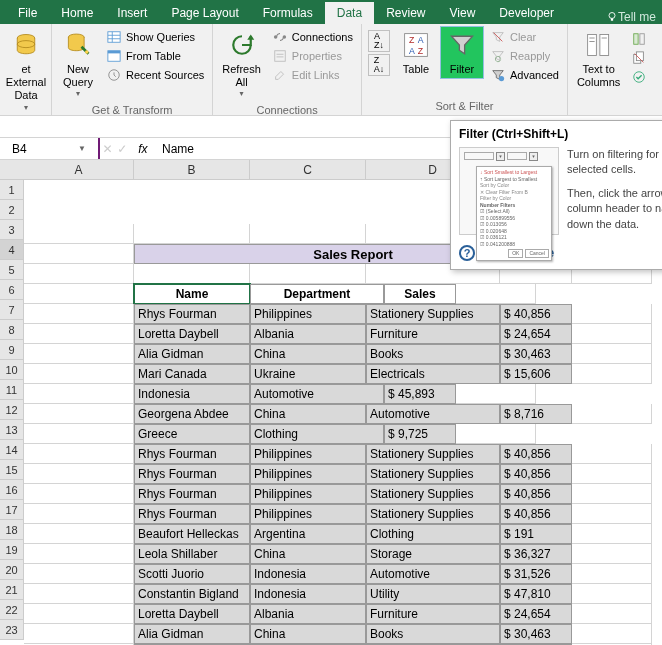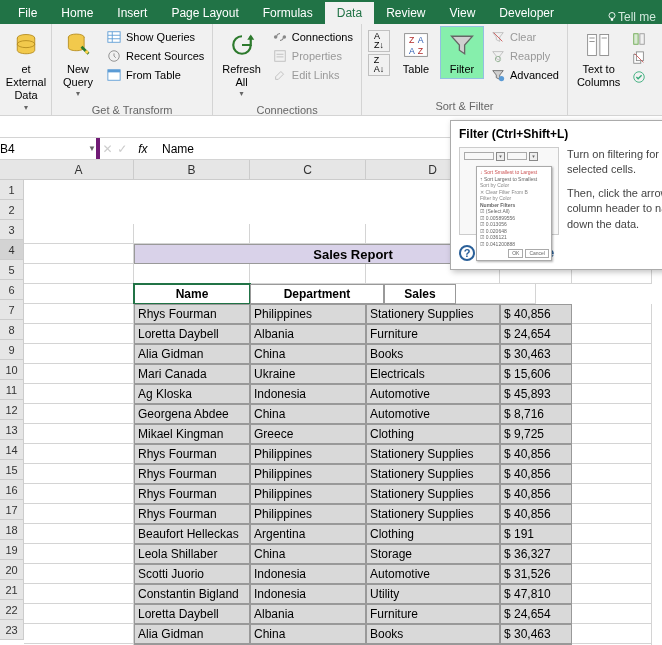--- a/index.html
+++ b/index.html
@@ -16,26 +16,26 @@
   .group { display: flex; flex-direction: column; border-right: 1px solid #d4d4d4; padding: 2px 4px 0 4px; }
   .group-label { text-align: center; font-size: 11px; color: #666; padding: 2px 0 3px 0; margin-top:auto; }
   .group-body { display: flex; flex: 1; gap: 2px; align-items:flex-start; }
   .bigbtn { display: flex; flex-direction: column; align-items: center; padding: 2px 4px; min-width: 44px; font-size: 11px; line-height: 1.2; text-align: center; cursor: pointer; border: 1px solid transparent; }
   .bigbtn .icon32 { width: 32px; height: 32px; margin-bottom: 2px; display:flex; align-items:center; justify-content:center; }
   .bigbtn .arrow { font-size: 8px; color: #666; }
   .smallbtn-list { display: flex; flex-direction: column; gap: 1px; padding-top:2px; }
   .smallbtn { display: flex; align-items: center; gap: 4px; padding: 1px 4px; font-size: 11px; cursor: pointer; white-space:nowrap; }
   .smallbtn .icon16 { width: 16px; height: 16px; display:inline-flex; align-items:center; justify-content:center; }
   .smallbtn.disabled { color: #999; }
-  .filter-active { border:1px solid #92c0e0; background:#86efac; }
+  .filter-active { border:1px solid #92c0e0; background:#22c55e; }
   
   
   .namebox-row { height: 22px; border-bottom: 1px solid #d4d4d4; }
   .formula-row { height: 22px; border-bottom: 1px solid #d4d4d4; display:flex; align-items:center; background:#fff;}
-  .namebox { width: 100px; border-right:4px solid #701a75; padding: 2px 0; font-size:12px; display:flex; align-items:center; justify-content:space-between; height:100%; }
+  .namebox { width: 100px; border-right:2px solid #701a75; padding: 2px 12px; font-size:12px; display:flex; align-items:center; justify-content:space-between; height:100%; }
   .namebox .dd { font-size:8px; color:#666; }
   .fx-gap2 { width: 56px; height:100%; display:flex; align-items:center; justify-content:space-around;}
   .fx-label { font-style:italic; color:#000000; padding:0 6px;}
   .formula-input { flex:1; padding:2px 6px; font-size:12px; }
   
   
   .grid-area { position: absolute; left:0; right:0; top:160px; bottom:0; display:flex; }
   .row-headers { width: 24px; background:#e6e6e6; border-right:1px solid #ccc; }
   .col-headers-wrap { flex:1; display:flex; flex-direction:column; }
   .col-headers { height:20px; display:flex; background:#e6e6e6; border-bottom:1px solid #ccc; }
@@ -144,34 +144,34 @@
                 <line x1="1" y1="6" x2="15" y2="6" stroke="#5b9bd5"></line>
                 <line x1="1" y1="10" x2="15" y2="10" stroke="#5b9bd5"></line>
                 <line x1="6" y1="2" x2="6" y2="14" stroke="#5b9bd5"></line>
               </svg>
             </span>
             <span>Show Queries</span>
           </div>
         <div class="smallbtn">
             <span class="icon16">
               <svg width="14" height="14" viewBox="0 0 16 16">
+                <rect x="1" y="2" width="14" height="12" fill="#fff" stroke="#5b9bd5"></rect>
+                <rect x="1" y="2" width="14" height="3" fill="#5b9bd5"></rect>
+              </svg>
+            </span>
+            <span>From Table</span>
+          </div>
+        <div class="smallbtn">
+            <span class="icon16">
+              <svg width="14" height="14" viewBox="0 0 16 16">
                 <circle cx="8" cy="8" r="6" fill="none" stroke="#888"></circle>
                 <path d="M8 5v3l2 2" stroke="#888" fill="none"></path>
               </svg>
             </span>
             <span>Recent Sources</span>
-          </div>
-        <div class="smallbtn">
-            <span class="icon16">
-              <svg width="14" height="14" viewBox="0 0 16 16">
-                <rect x="1" y="2" width="14" height="12" fill="#fff" stroke="#5b9bd5"></rect>
-                <rect x="1" y="2" width="14" height="3" fill="#5b9bd5"></rect>
-              </svg>
-            </span>
-            <span>From Table</span>
           </div>
       </div>
     </div>
     <div class="group-label">Get &amp; Transform</div>
   </div>
 
   <div class="group">
     <div class="group-body">
       <div class="bigbtn">
         <span class="icon32">
@@ -436,37 +436,35 @@
         <div class="row">
           <div class="cell cA"></div>
           <div class="cell cB td">Mari Canada</div>
           <div class="cell cC td">Ukraine</div>
           <div class="cell cD td">Electricals</div>
           <div class="cell cE td money">$ 15,606</div>
           <div class="cell cF"></div>
         </div>
         <div class="row">
           <div class="cell cA"></div>
-          <div class="cell cB td">Ag Kloska</div>
           <div class="cell cC td">Indonesia</div>
           <div class="cell cD td">Automotive</div>
           <div class="cell cE td money">$ 45,893</div>
           <div class="cell cF"></div>
         </div>
         <div class="row">
           <div class="cell cA"></div>
           <div class="cell cB td">Georgena Abdee</div>
           <div class="cell cC td">China</div>
           <div class="cell cD td">Automotive</div>
           <div class="cell cE td money">$   8,716</div>
           <div class="cell cF"></div>
         </div>
         <div class="row">
           <div class="cell cA"></div>
-          <div class="cell cB td">Mikael Kingman</div>
           <div class="cell cC td">Greece</div>
           <div class="cell cD td">Clothing</div>
           <div class="cell cE td money">$   9,725</div>
           <div class="cell cF"></div>
         </div>
         <div class="row">
           <div class="cell cA"></div>
           <div class="cell cB td">Rhys Fourman</div>
           <div class="cell cC td">Philippines</div>
           <div class="cell cD td">Stationery Supplies</div>

